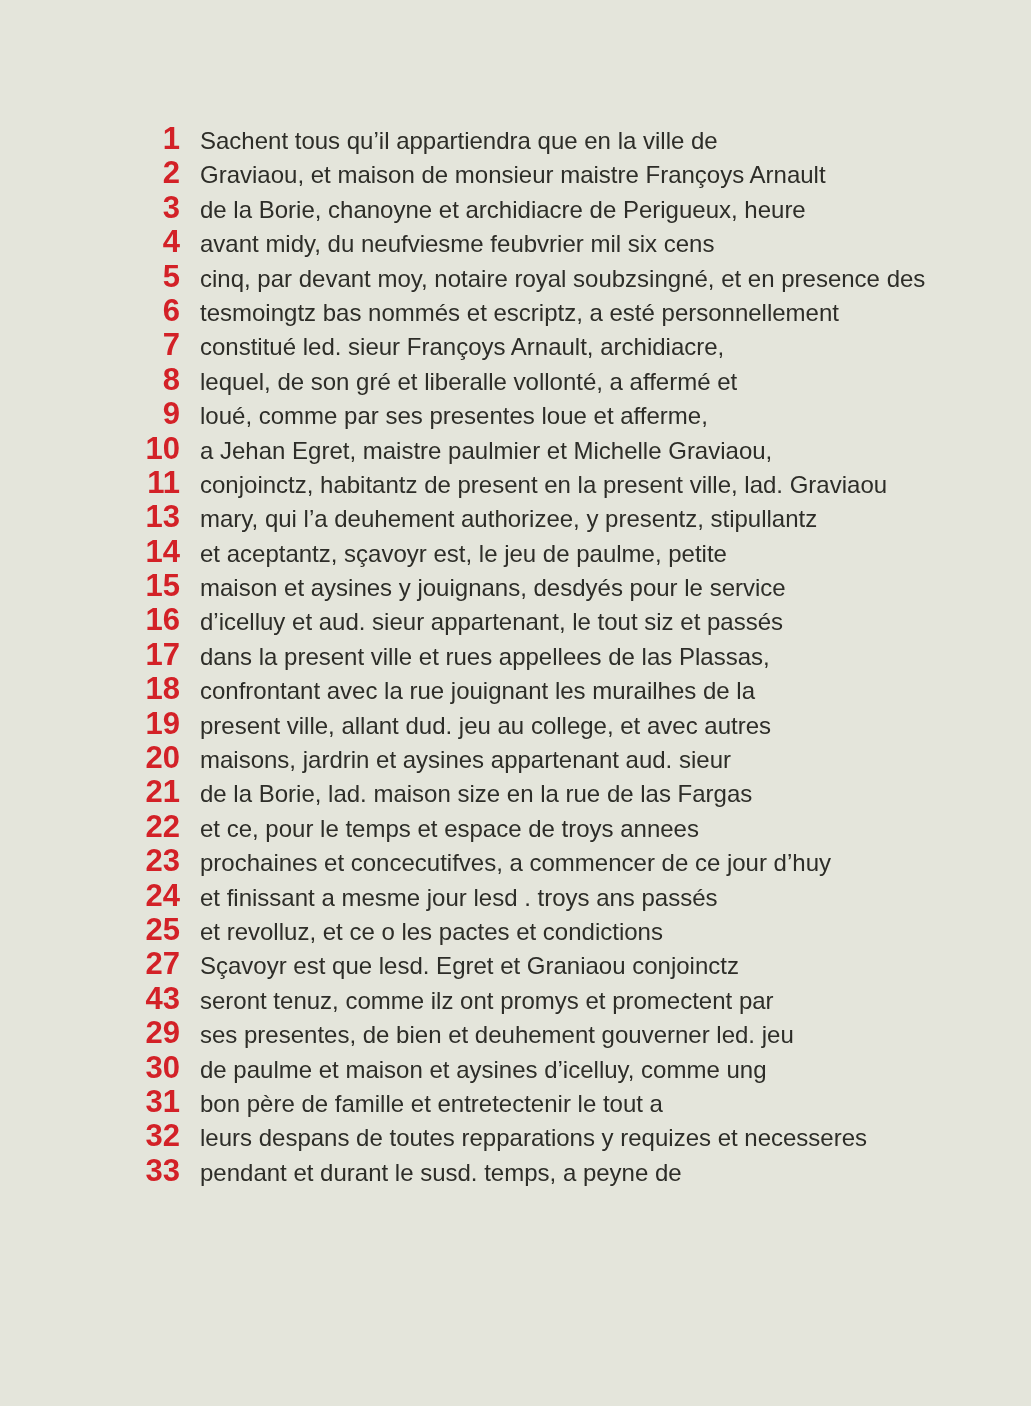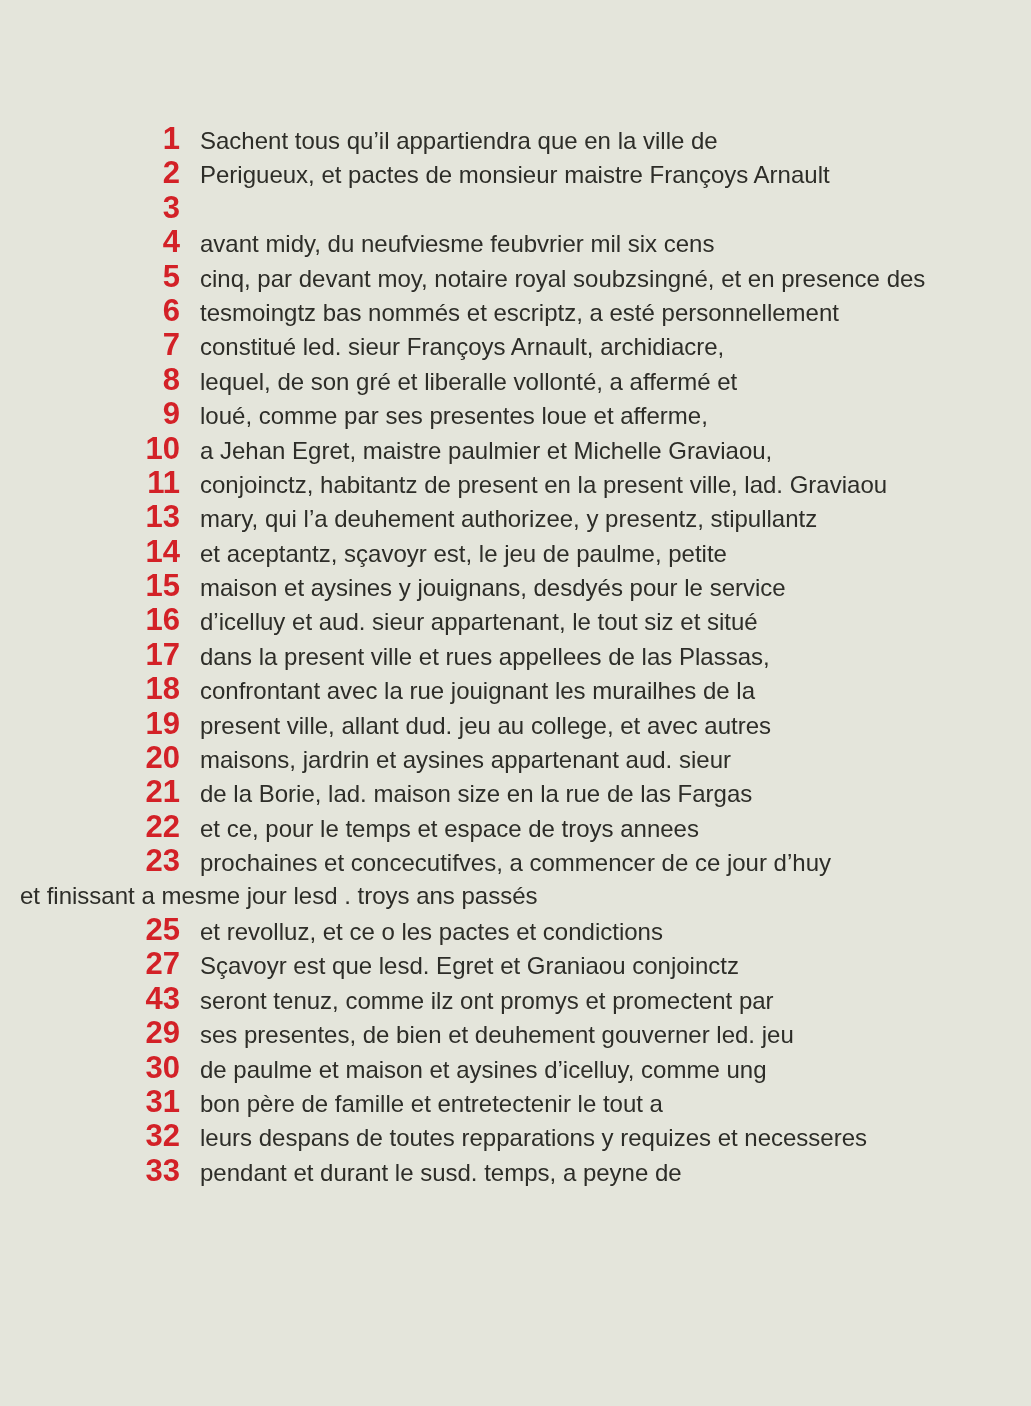--- a/index.html
+++ b/index.html
@@ -39,42 +39,42 @@
     color: var(--ink, #2d2d28);
     flex: 0 0 auto;
   }
 </style>
 </head>
 <body>
 
 <div class="page">
   <div class="transcript" id="transcript">
       <div class="line"><span class="num">1</span><span class="txt">Sachent tous qu’il appartiendra que en la ville de</span></div>
-      <div class="line"><span class="num">2</span><span class="txt">Perigueux, et pactes de monsieur maistre Françoys Arnault</span></div>
-      <div class="line"><span class="num">3</span></div>
+      <div class="line"><span class="num">2</span><span class="txt">Graviaou, et maison de monsieur maistre Françoys Arnault</span></div>
+      <div class="line"><span class="num">3</span><span class="txt">de la Borie, chanoyne et archidiacre de Perigueux, heure</span></div>
       <div class="line"><span class="num">4</span><span class="txt">avant midy, du neufviesme feubvrier mil six cens</span></div>
       <div class="line"><span class="num">5</span><span class="txt">cinq, par devant moy, notaire royal soubzsingné, et en presence des</span></div>
       <div class="line"><span class="num">6</span><span class="txt">tesmoingtz bas nommés et escriptz, a esté personnellement</span></div>
       <div class="line"><span class="num">7</span><span class="txt">constitué led. sieur Françoys Arnault, archidiacre,</span></div>
       <div class="line"><span class="num">8</span><span class="txt">lequel, de son gré et liberalle vollonté, a affermé et</span></div>
       <div class="line"><span class="num">9</span><span class="txt">loué, comme par ses presentes loue et afferme,</span></div>
       <div class="line"><span class="num">10</span><span class="txt">a Jehan Egret, maistre paulmier et Michelle Graviaou,</span></div>
       <div class="line"><span class="num">11</span><span class="txt">conjoinctz, habitantz de present en la present ville, lad. Graviaou</span></div>
       <div class="line"><span class="num">13</span><span class="txt">mary, qui l’a deuhement authorizee, y presentz, stipullantz</span></div>
       <div class="line"><span class="num">14</span><span class="txt">et aceptantz, sçavoyr est, le jeu de paulme, petite</span></div>
       <div class="line"><span class="num">15</span><span class="txt">maison et aysines y jouignans, desdyés pour le service</span></div>
-      <div class="line"><span class="num">16</span><span class="txt">d’icelluy et aud. sieur appartenant, le tout siz et situé</span></div>
+      <div class="line"><span class="num">16</span><span class="txt">d’icelluy et aud. sieur appartenant, le tout siz et passés</span></div>
       <div class="line"><span class="num">17</span><span class="txt">dans la present ville et rues appellees de las Plassas,</span></div>
       <div class="line"><span class="num">18</span><span class="txt">confrontant avec la rue jouignant les murailhes de la</span></div>
       <div class="line"><span class="num">19</span><span class="txt">present ville, allant dud. jeu au college, et avec autres</span></div>
       <div class="line"><span class="num">20</span><span class="txt">maisons, jardrin et aysines appartenant aud. sieur</span></div>
       <div class="line"><span class="num">21</span><span class="txt">de la Borie, lad. maison size en la rue de las Fargas</span></div>
       <div class="line"><span class="num">22</span><span class="txt">et ce, pour le temps et espace de troys annees</span></div>
       <div class="line"><span class="num">23</span><span class="txt">prochaines et concecutifves, a commencer de ce jour d’huy</span></div>
-      <div class="line"><span class="txt">et finissant a mesme jour lesd . troys ans passés</span></div>
+      <div class="line"><span class="num">24</span><span class="txt">et finissant a mesme jour lesd . troys ans passés</span></div>
       <div class="line"><span class="num">25</span><span class="txt">et revolluz, et ce o les pactes et condictions</span></div>
       <div class="line"><span class="num">27</span><span class="txt">Sçavoyr est que lesd. Egret et Graniaou conjoinctz</span></div>
       <div class="line"><span class="num">43</span><span class="txt">seront tenuz, comme ilz ont promys et promectent par</span></div>
       <div class="line"><span class="num">29</span><span class="txt">ses presentes, de bien et deuhement gouverner led. jeu</span></div>
       <div class="line"><span class="num">30</span><span class="txt">de paulme et maison et aysines d’icelluy, comme ung</span></div>
       <div class="line"><span class="num">31</span><span class="txt">bon père de famille et entretectenir le tout a</span></div>
       <div class="line"><span class="num">32</span><span class="txt">leurs despans de toutes repparations y requizes et necesseres</span></div>
       <div class="line"><span class="num">33</span><span class="txt">pendant et durant le susd. temps, a peyne de</span></div>
     </div>
 </div>

